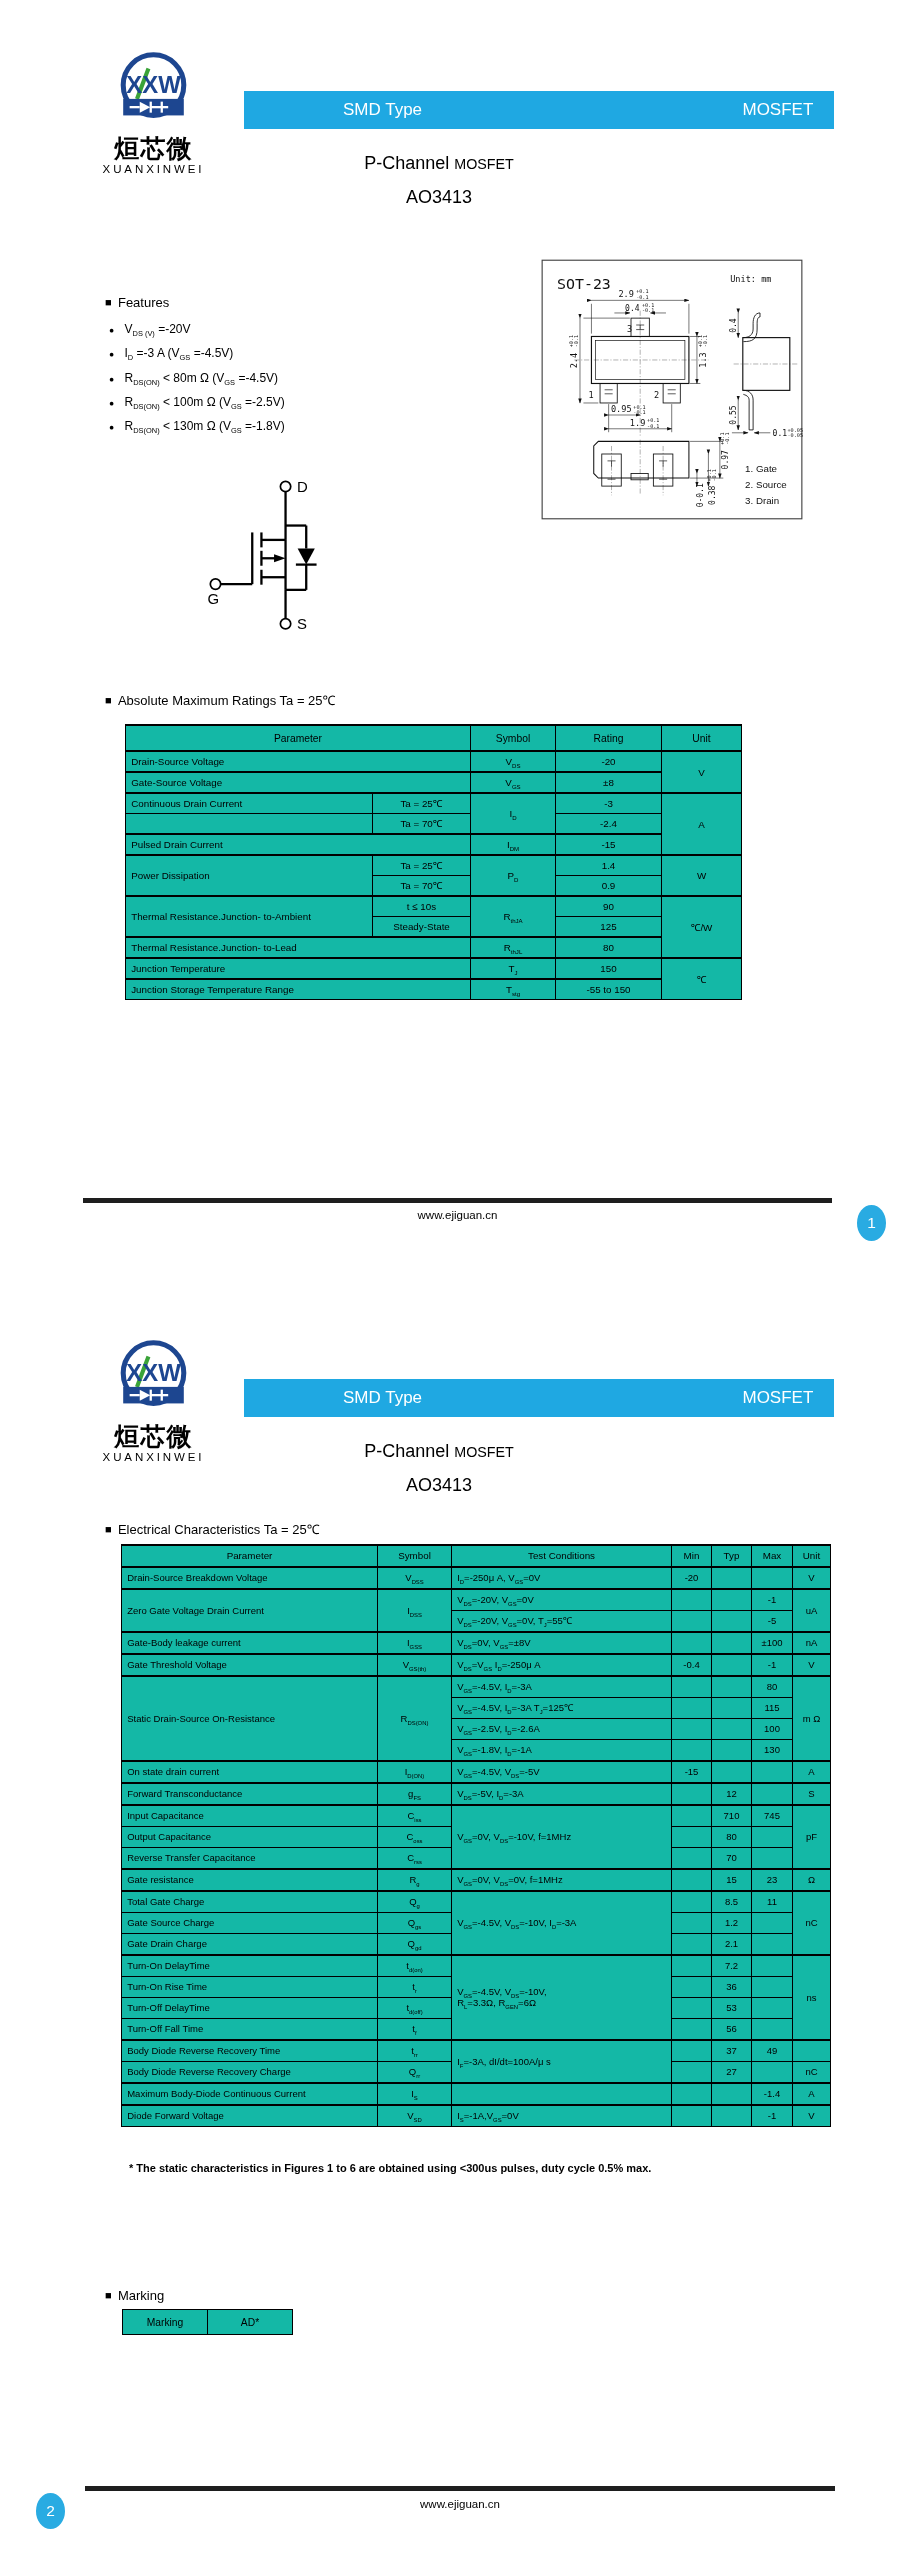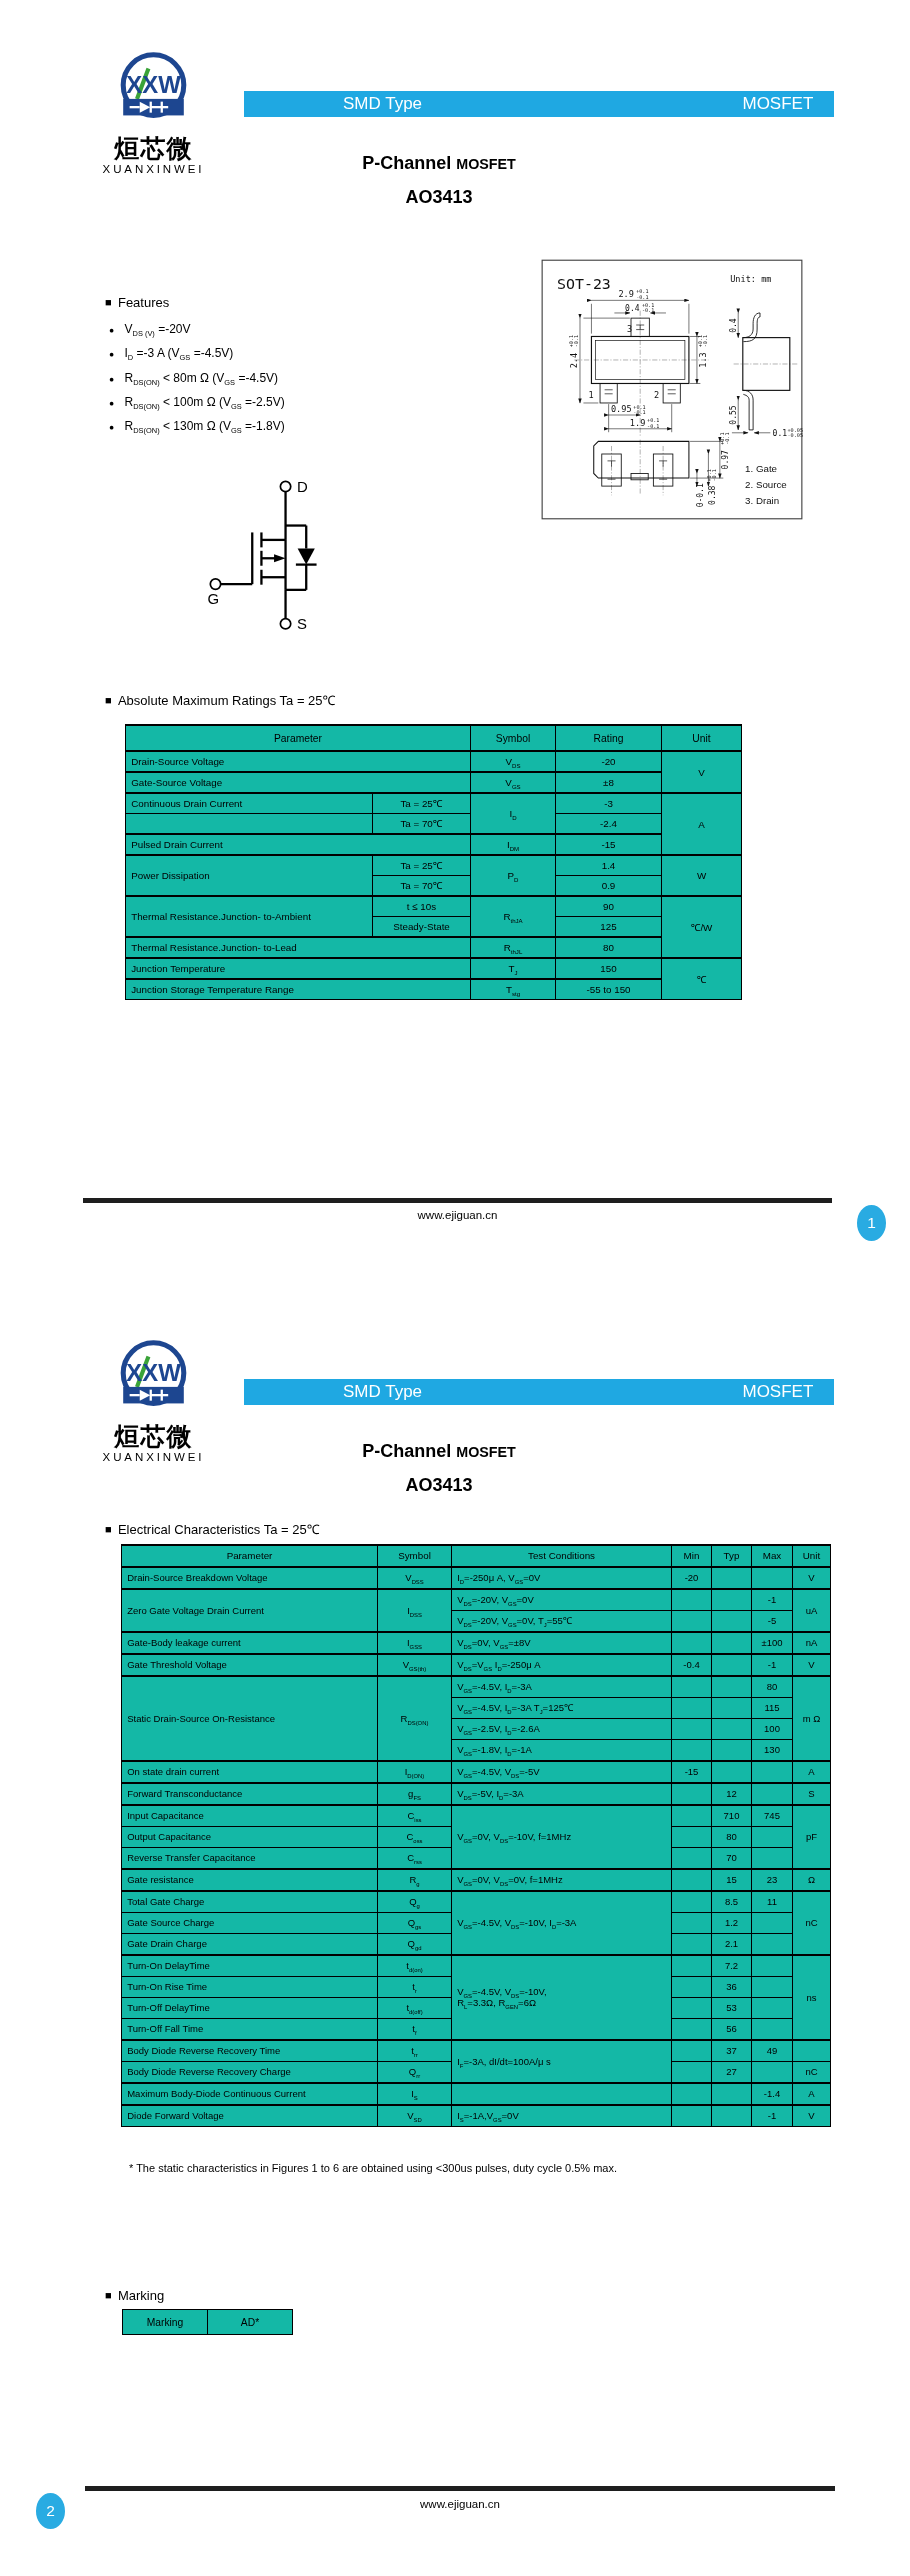--- a/index.html
+++ b/index.html
@@ -6,26 +6,26 @@
   body{
     width:910px;height:2576px;position:relative;background:#ffffff;color:#000;
     font-family:"Liberation Sans", sans-serif;
   }
   .abs{position:absolute;}
   
   .logo{position:absolute;width:133px;text-align:center;}
   .logo .cn{font-size:25px;font-weight:700;letter-spacing:1.1px;line-height:1.05;white-space:nowrap;}
   .logo .en{font-size:11.5px;letter-spacing:2.9px;margin-top:1.7px;white-space:nowrap;}
   
-  .hdrbar{position:absolute;left:244px;width:590px;height:26px;background:#1fa8e2;color:#fff;
+  .hdrbar{position:absolute;left:244px;width:590px;height:38px;background:#1fa8e2;color:#fff;
     display:flex;justify-content:space-between;align-items:center;font-size:17px;}
   .hdrbar .l{padding-left:99px;}
   .hdrbar .r{padding-right:20.7px;}
   
-  .bigtitle{position:absolute;left:241px;width:396px;text-align:center;font-weight:700;}
+  .bigtitle{position:absolute;left:241px;width:396px;text-align:center;font-weight:400;}
   .bigtitle .ln1{font-size:18px;}
   .bigtitle .ln1 .sm{font-size:14.3px;}
   .bigtitle .ln2{font-size:18px;margin-top:12.6px;}
   
   .sechead{position:absolute;font-size:13px;display:flex;align-items:center;gap:6.3px;white-space:nowrap;}
   .sq{font-size:11px;line-height:1;}
   
   .features{position:absolute;list-style:none;margin:0;padding:0;font-size:12px;}
   .features li{display:flex;align-items:baseline;gap:10.3px;margin-bottom:10.3px;white-space:nowrap;}
   .blt{font-size:8.6px;}
@@ -631,21 +631,21 @@
           <td class="al">Diode Forward Voltage</td>
           <td>V<sub>SD</sub></td>
           <td class="al">I<sub>S</sub>=-1A,V<sub>GS</sub>=0V</td>
           <td></td>
           <td></td>
           <td>-1</td>
           <td>V</td>
         </tr>
       </tbody>
     </table>
-  <div class="note" style="left:129px;top:2162px;">* The static characteristics in Figures 1 to 6 are obtained using &lt;300us pulses, duty cycle 0.5% max.</div>
+  <div class="note" style="left:129px;top:2162px;font-weight:bold;">* The static characteristics in Figures 1 to 6 are obtained using &lt;300us pulses, duty cycle 0.5% max.</div>
 
   <div class="sechead" style="left:105px;top:2288px;">
     <span class="sq">■</span>
     <span>Marking</span>
   </div>
   <table class="dtable mark-t" style="left:122px;top:2309px;">
       <colgroup>
         <col style="width: 85px;">
         <col style="width: 85px;">
       </colgroup>

